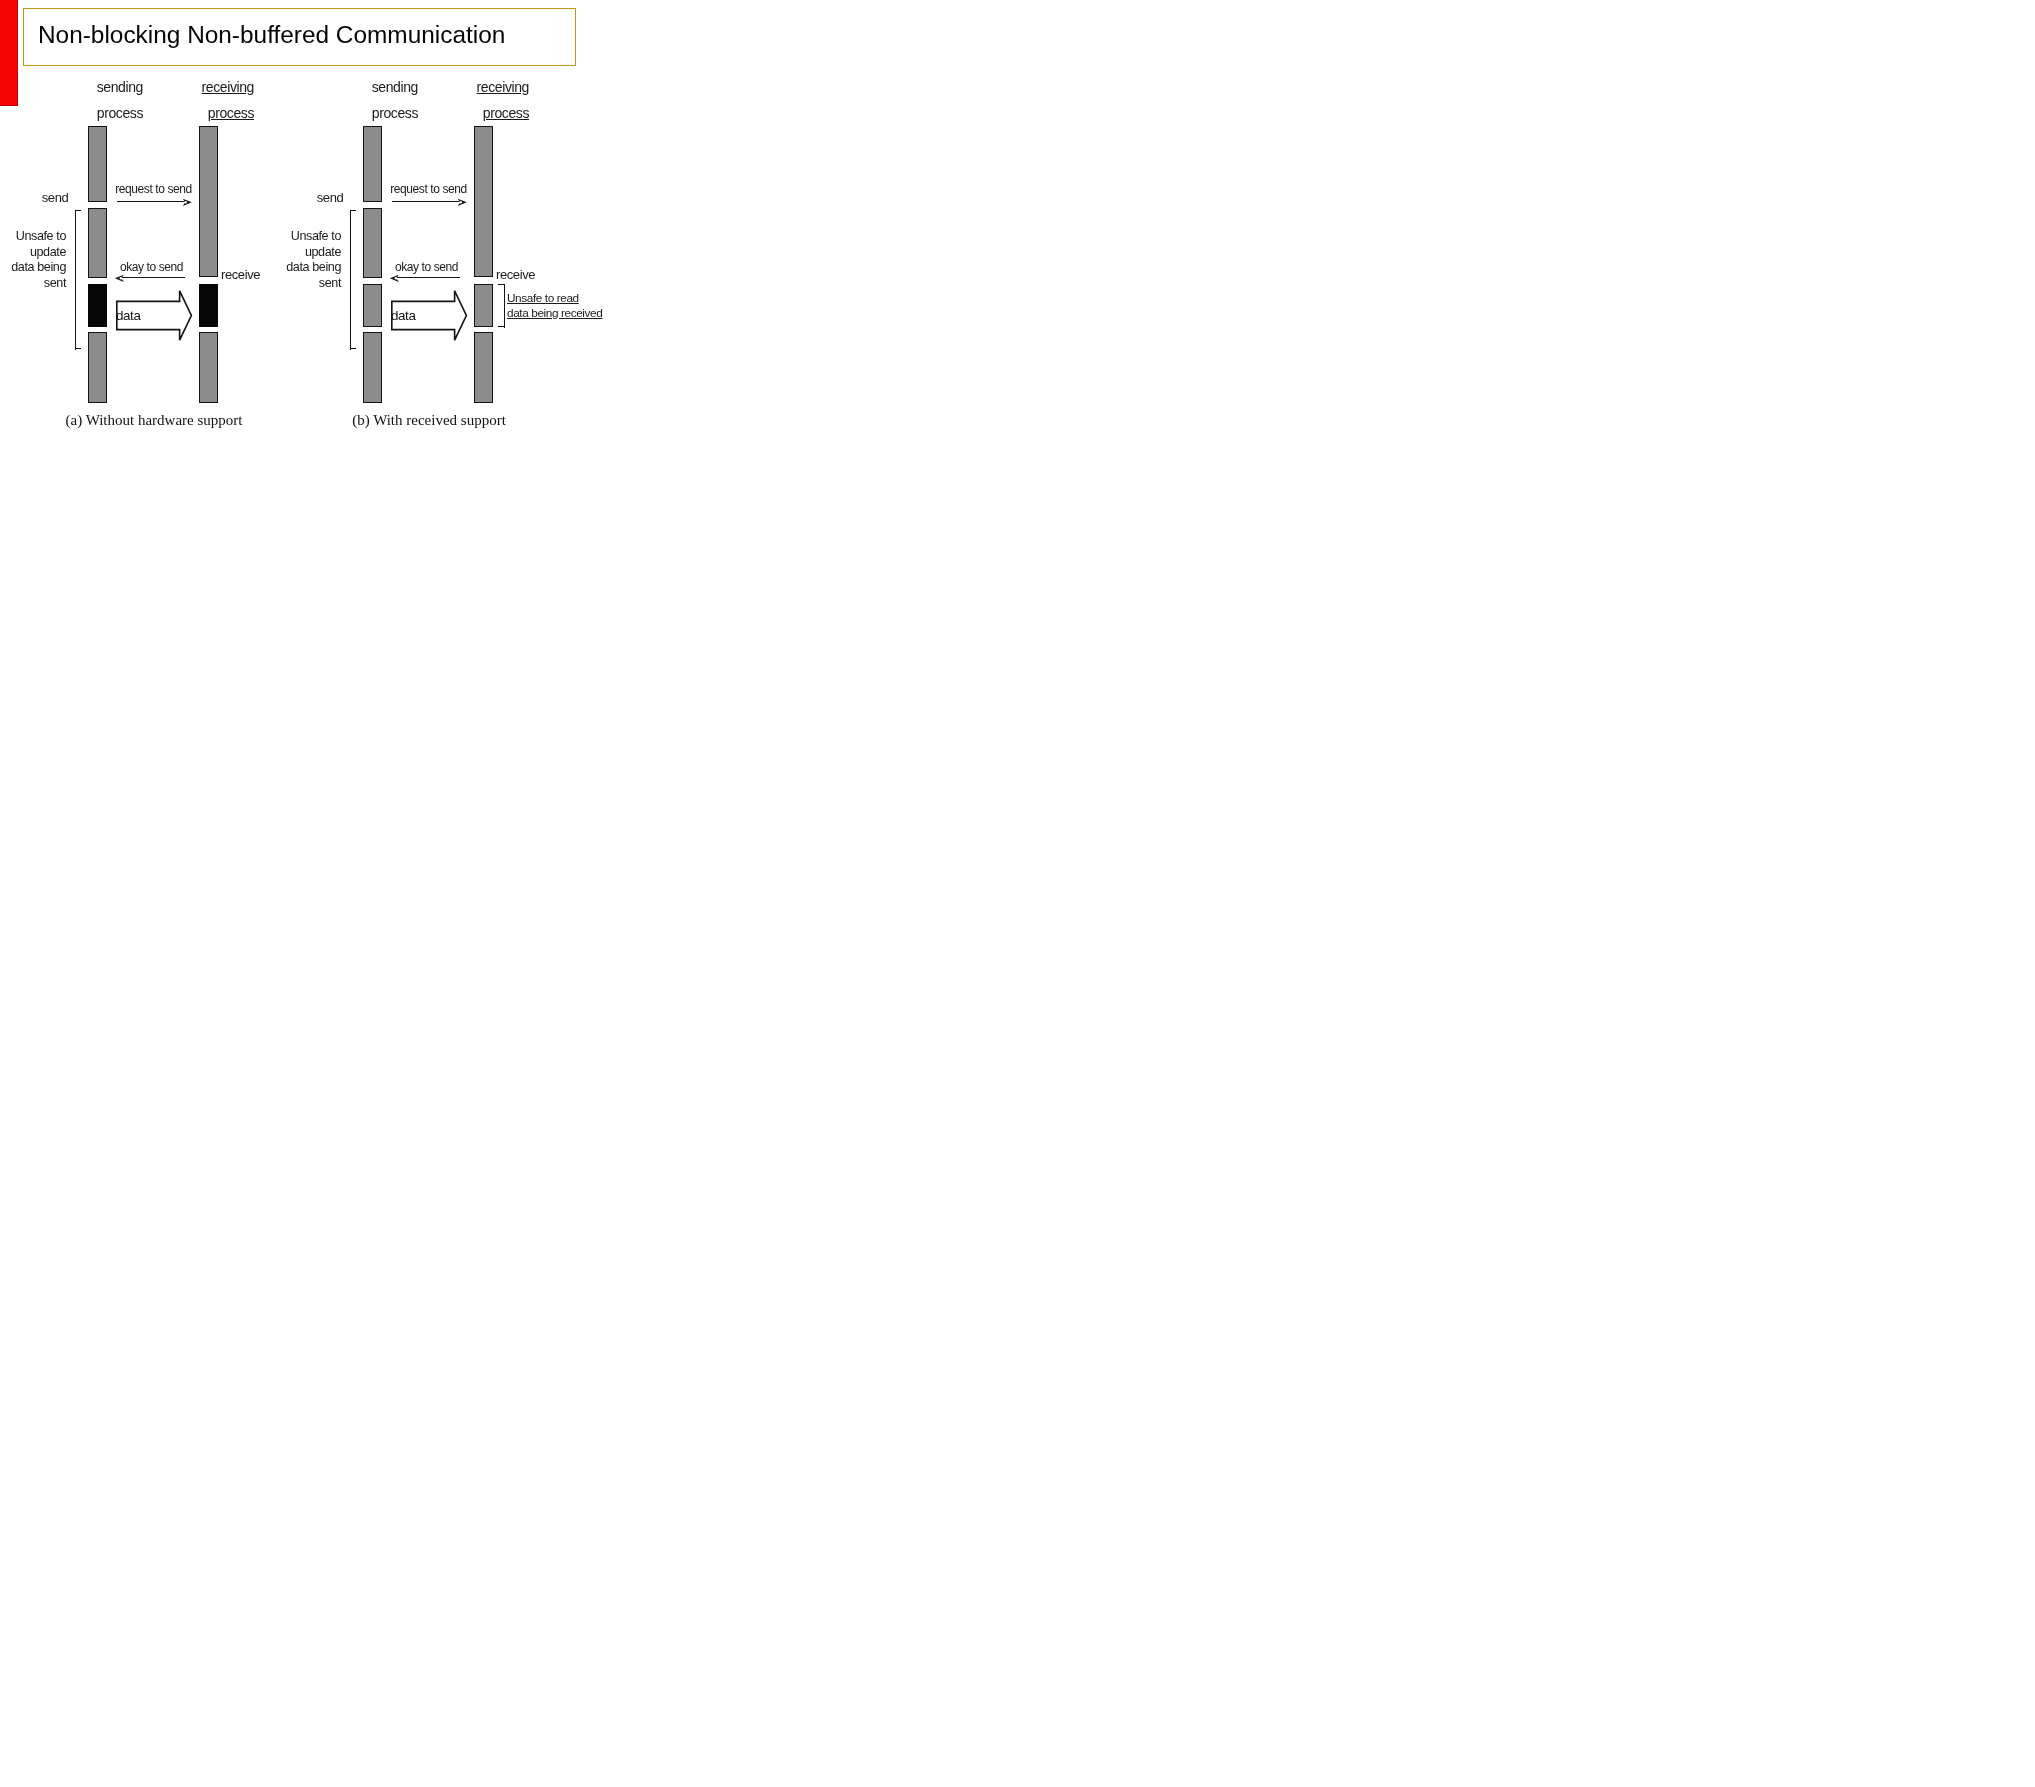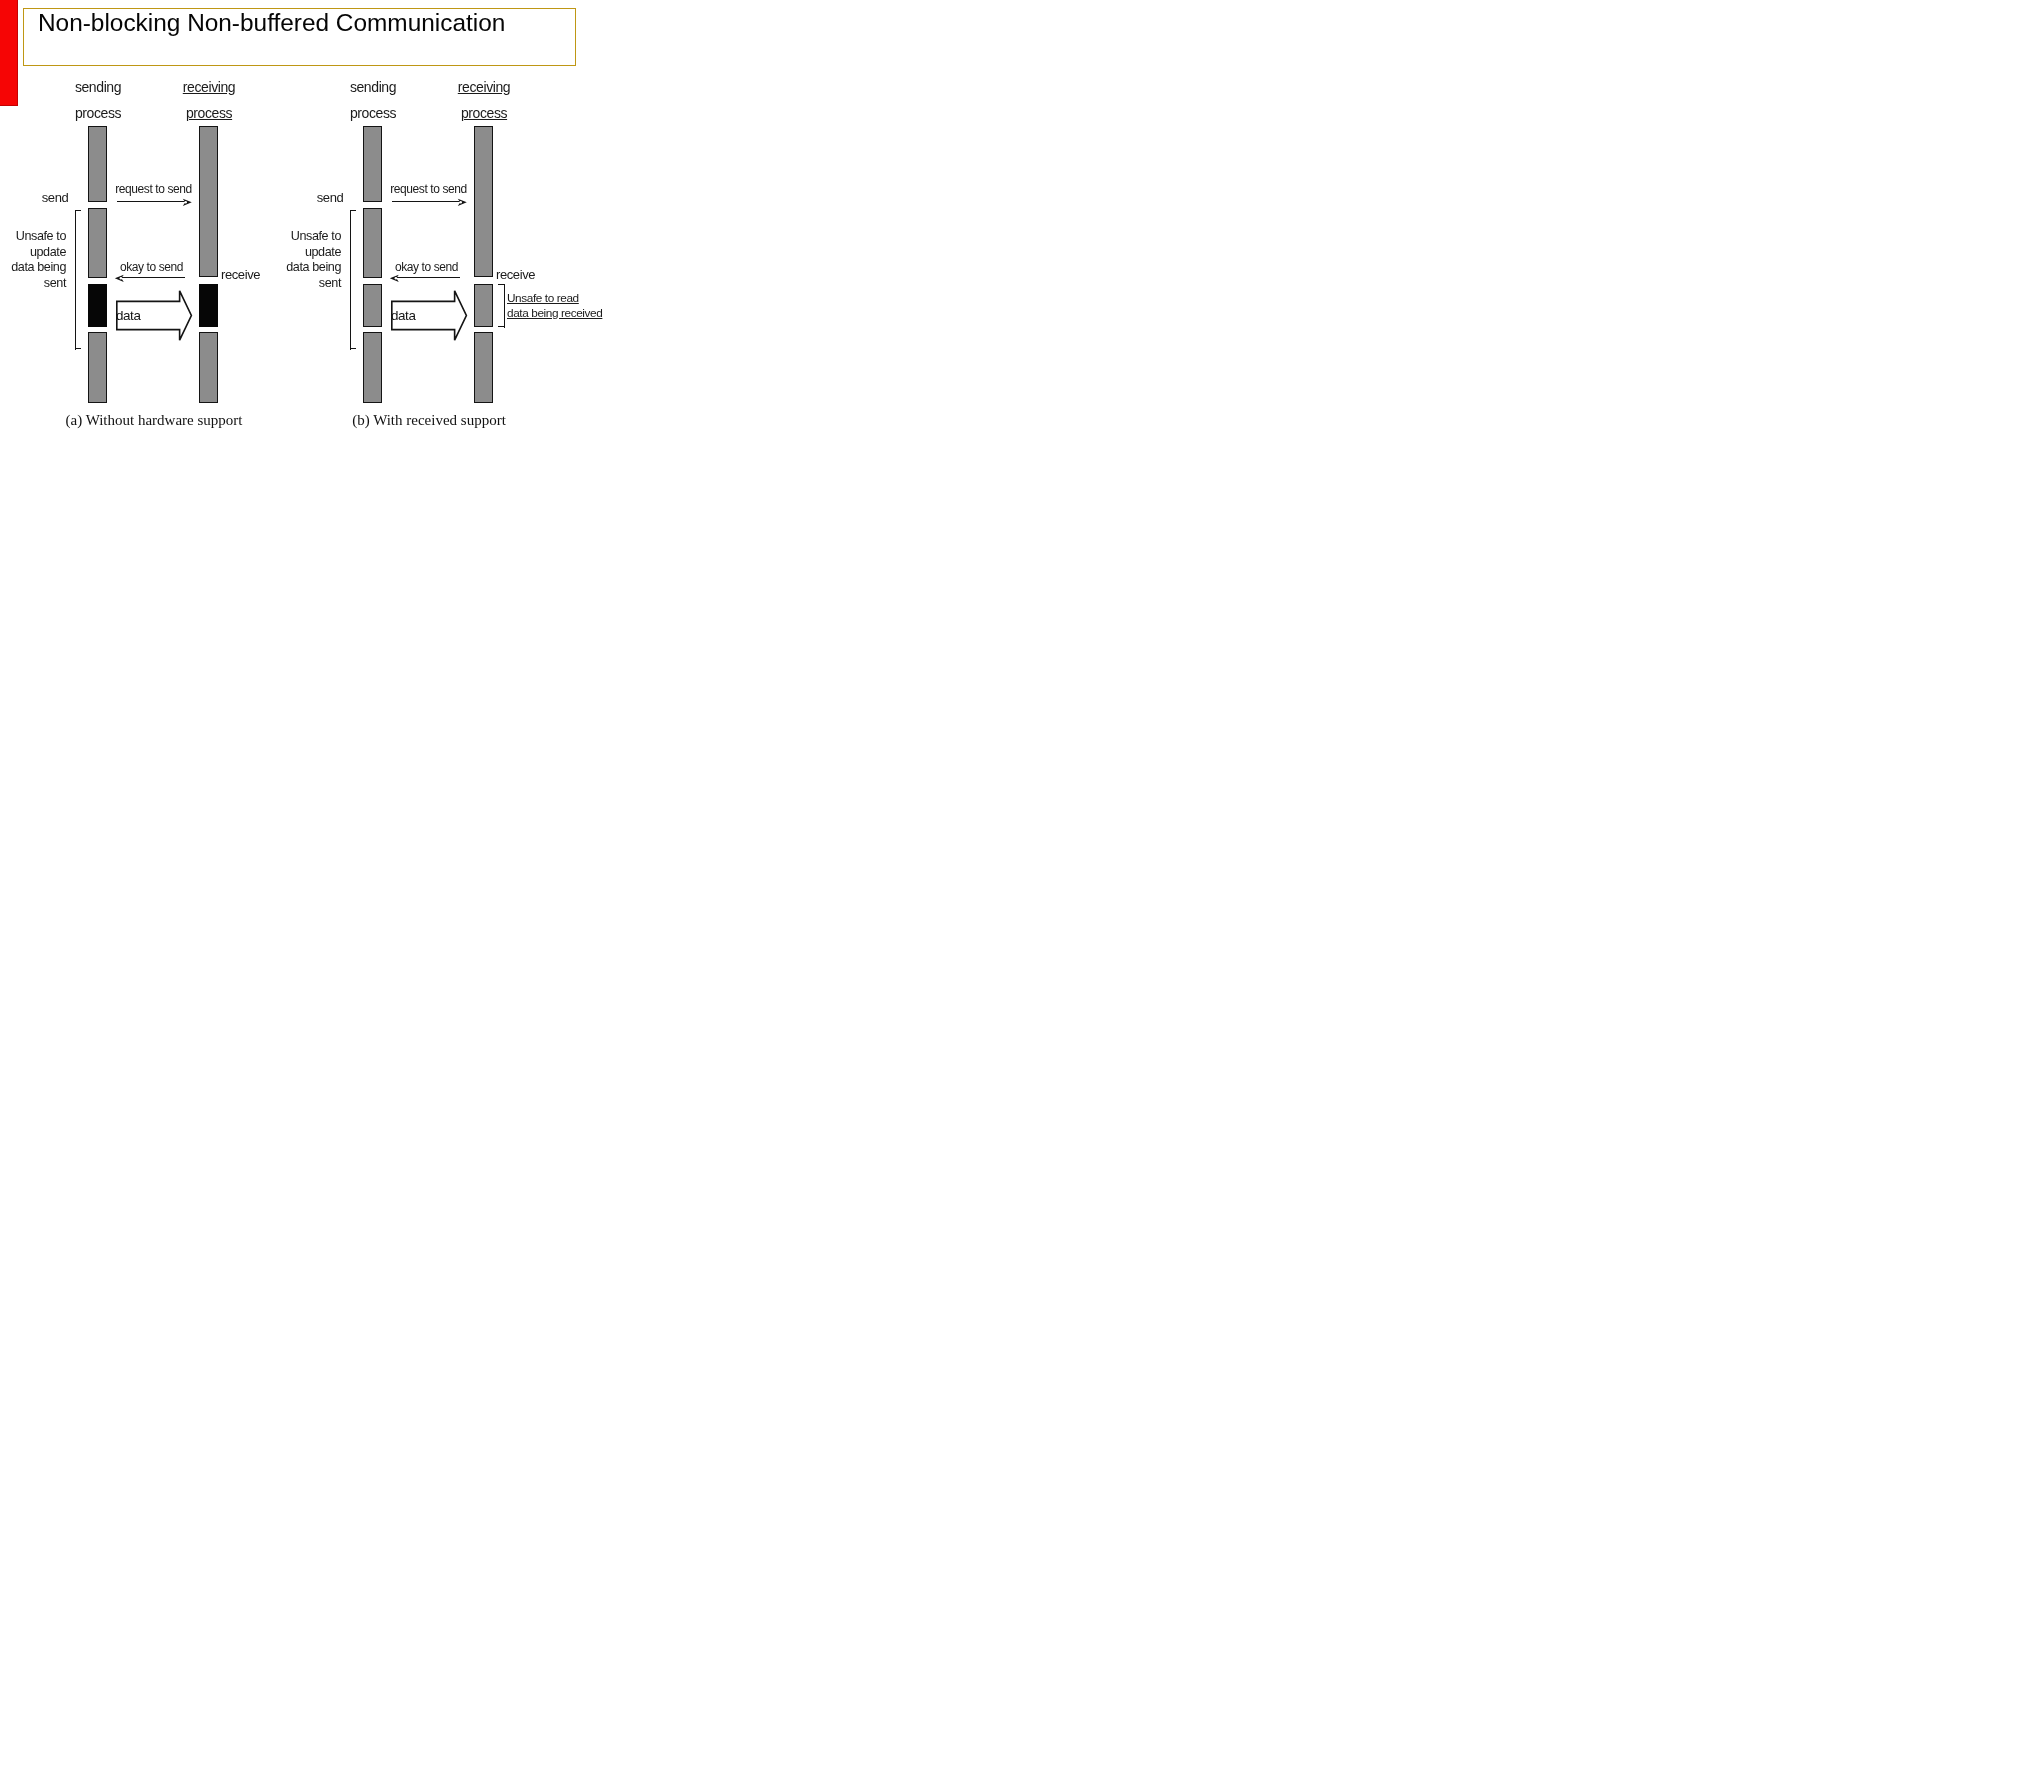--- a/index.html
+++ b/index.html
@@ -8,31 +8,31 @@
     font-family:"Liberation Sans", sans-serif;color:#161616;
   }
   .abs{position:absolute;}
 
   
   .accent-bar{left:0;top:0;width:17px;height:105px;background:#f60505;border-right:1.2px solid #c30202;border-bottom:1.2px solid #c30202;}
 
   
   .title-box{
     left:23px;top:7.7px;width:551px;height:56px;background:#ffffff;
-    border:1.6px solid #bf9714;display:flex;
+    border:1.6px solid #bf9714;display:flex;align-items:center;
   }
   .title-text{font-size:24.4px;color:#060606;padding-left:14px;padding-bottom:4.1px;letter-spacing:0px;white-space:nowrap;}
 
   
   .diagram{position:absolute;top:0;width:334px;height:447px;}
   .diagram-a{left:0;}
   .diagram-b{left:275px;}
 
   
-  .proc-label{top:74px;width:90px;text-align:center;font-size:14px;line-height:26px;letter-spacing:-0.4px;color:#1b1b1b;}
+  .proc-label{top:74px;width:90px;text-align:right;font-size:14px;line-height:26px;letter-spacing:-0.4px;color:#1b1b1b;}
   .proc-label.sender{left:53px;}
   .proc-label.receiver{left:164px;text-decoration:underline;}
 
   
   .bar{top:126px;width:19px;height:278px;}
   .sender-bar{left:88px;}
   .receiver-bar{left:199px;}
   .seg{position:absolute;left:0;width:16.7px;background:#8c8c8c;border:1.2px solid #141414;}
   .seg.s1{top:0;height:74px;}
   .seg.s2{top:82px;height:68px;}

